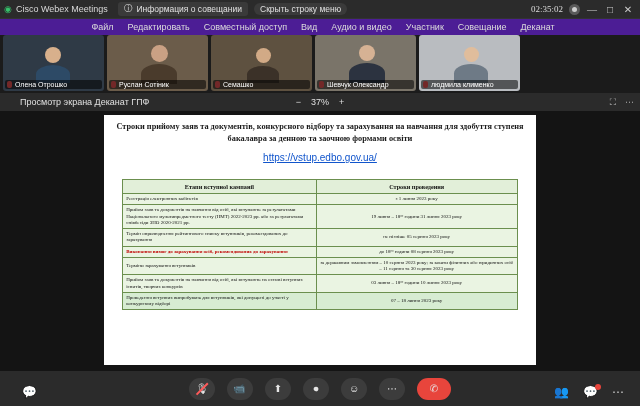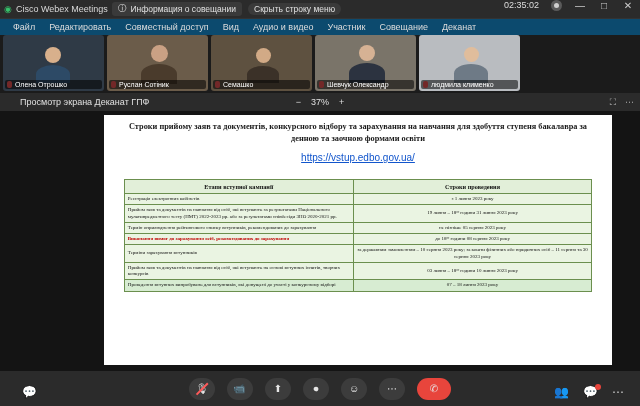--- a/index.html
+++ b/index.html
@@ -11,40 +11,40 @@
     overflow: hidden;
   }
   #app { position: relative; width: 640px; height: 406px; background: #202020; }
 
   
   .titlebar {
     height: 18px; background: #2b2b2b; display: flex; align-items: center;
     font-size: 9px; color: #d8d8d8; position: relative;
   }
   .tb-logo { width: 16px; text-align: center; color: #35c26a; font-size: 9px; }
-  .tb-title { margin-right: 4px; white-space: nowrap; }
+  .tb-title { margin-right: 10px; white-space: nowrap; }
   .tb-chip {
     display: flex; align-items: center; gap: 4px;
     background: #3a3a3a; border-radius: 3px; padding: 1px 6px; margin-right: 6px;
     font-size: 8.5px; color: #e0e0e0;
   }
   .tb-chip2 {
     background: #3a3a3a; border-radius: 6px; padding: 1px 6px;
     font-size: 8.5px; color: #e0e0e0;
   }
-  .tb-right { position: absolute; right: 0; top: 0; height: 18px; display: flex; align-items: flex-start; gap: 12px; padding-right: 6px; }
+  .tb-right { position: absolute; right: 0; top: 0; height: 18px; display: flex; align-items: center; gap: 6px; padding-right: 6px; font-family: Liberation Serif, serif; }
   .tb-timer { font-size: 9px; color: #ddd; }
   .rec-dot { width: 11px; height: 11px; border-radius: 50%; background: #5a5a5a; display: inline-block; position: relative; }
   .rec-dot::after { content:""; position:absolute; left:3px; top:3px; width:5px; height:5px; border-radius:50%; background:#cfcfcf; }
   .winbtn { font-size: 10px; color: #ccc; width: 12px; text-align: center; cursor: default; }
 
   
   .menubar {
-    height: 17px; background: #0c4a6e; border-top: 1px solid #333;
-    display: flex; align-items: center; padding-left: 6px; font-size: 9px; color: #dcdcdc;
+    height: 17px; background: #4c1d95; border-top: 1px solid #333;
+    display: flex; align-items: center; padding-left: 6px; font-size: 9px; color: #dcdcdc; justify-content: center;
   }
   .menubar span { padding: 0 7px; }
 
   
   .speakerbar { height: 16px; background: #1f1f1f; display: flex; align-items: center; padding-left: 6px; }
   .speaker-pill {
     background: #3d3d3d; color: #f0f0f0; font-size: 8.5px; border-radius: 2px; padding: 1px 6px;
   }
 
   
@@ -69,21 +69,21 @@
     height: 18px; background: #2b2b2b; display: flex; align-items: center;
     font-size: 9px; color: #e0e0e0; position: relative; padding-left: 20px;
   }
   .zoomgrp { position: absolute; left: 50%; transform: translateX(-50%); display: flex; align-items: center; gap: 10px; font-size: 9px; }
   .zoombtn { cursor: default; color: #ddd; }
   .sharebar-right { position: absolute; right: 6px; display: flex; gap: 9px; align-items: center; color: #bbb; font-size: 9px; }
 
   
   .stage { position: relative; height: 262px; background: #141414; }
   .docwrap {
-    position: absolute; left: 104px; top: 4px; width: 508px; height: 250px;
+    position: absolute; left: 104px; top: 4px; width: 432px; height: 250px;
     background: #ffffff; overflow: hidden;
   }
   .doc-inner { padding: 6px 10px 0 10px; }
   .doc-title {
     text-align: center; color: #1a1a1a; font-size: 8.3px; font-weight: bold; line-height: 1.45;
     font-family: "Liberation Serif", serif;
   }
   .doc-link {
     text-align: center; margin-top: 7px; margin-bottom: 16px;
     color: #1155cc; font-size: 10px; text-decoration: underline;

